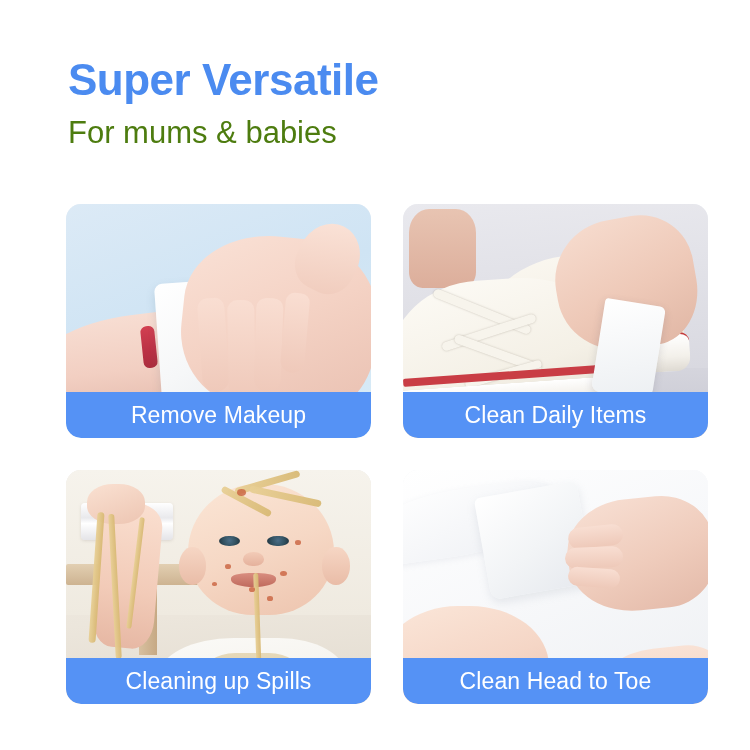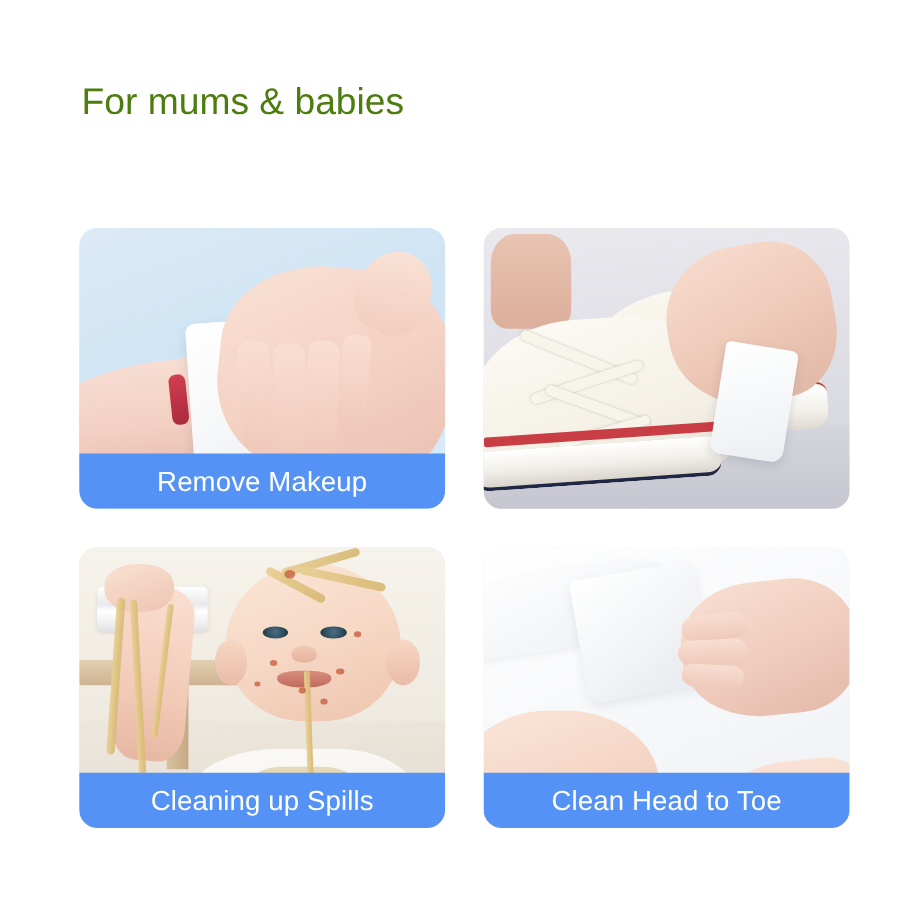--- a/index.html
+++ b/index.html
@@ -43,21 +43,21 @@
     color: #4d7c0f;
     line-height: 1.2;
     margin: 10px 0 0 0;
     white-space: nowrap;
   }
 
   
   .grid {
     position: absolute;
     left: 66px;
-    top: 190px;
+    top: 204px;
     width: 618px;
     display: grid;
     grid-template-columns: 305px 305px;
     grid-template-rows: 234px 234px;
     column-gap: 8px;
     row-gap: 18px;
     gap: 32px;
   }
   .card {
     position: relative;
@@ -417,20 +417,21 @@
   .p4 .s5 { left: 56%; top: 8%;  width: 3.0%; height: 3.0%; }
   .p4 .s6 { left: 75%; top: 30%; width: 2.0%; height: 2.0%; }
   .p4 .s7 { left: 48%; top: 48%; width: 1.6%; height: 1.6%; }
 </style>
 </head>
 <body>
 
 <div class="page">
 
   <div class="header">
+    <h1 class="title">Super Versatile</h1>
     <p class="subtitle">For mums &amp; babies</p>
   </div>
 
   <div class="grid">
 
     <div class="card">
       <div class="photo p1">
         <div class="arm"></div>
         <div class="lip1"></div>
         <div class="lip2"></div>
@@ -455,20 +456,23 @@
         <div class="shoeBsole"></div>
         <div class="shoeA"></div>
         <div class="lace l1"></div>
         <div class="lace l2"></div>
         <div class="lace l3"></div>
         <div class="lace l4"></div>
         <div class="stripeA"></div>
         <div class="soleA"></div>
         <div class="hand2"></div>
         <div class="wipe2"></div>
+      </div>
+      <div class="banner">
+        <span class="banner-label">Clean Daily Items</span>
       </div>
     </div>
 
     <div class="card">
       <div class="photo p4">
         <div class="wall"></div>
         <div class="plates"></div>
         <div class="table"></div>
         <div class="tableleg"></div>
         <div class="body"></div>

